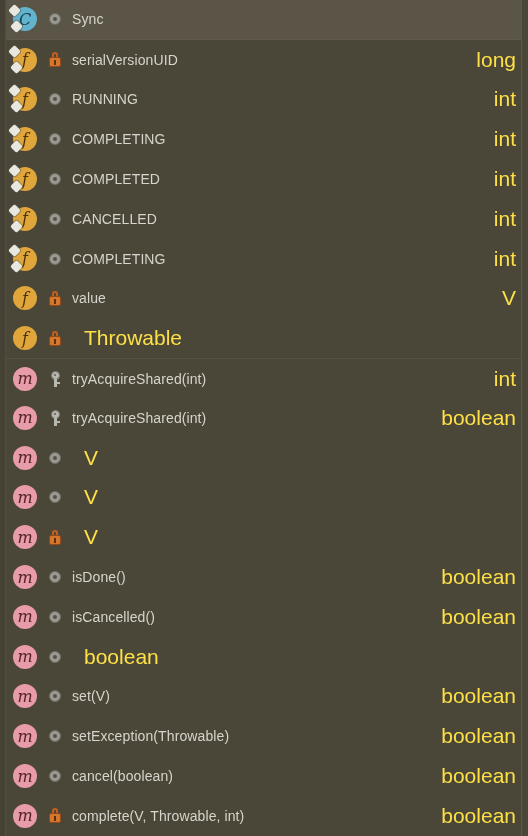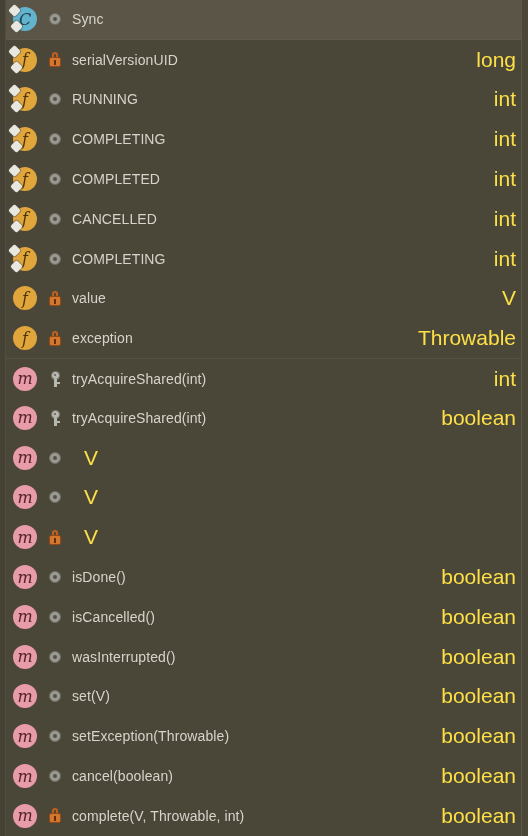--- a/index.html
+++ b/index.html
@@ -322,21 +322,20 @@
       <div class="tree-row">
         <div class="icon-main">
           <div class="glyph-circle glyph-field">f</div>
         </div>
         <div class="icon-modifier">
           <span class="lock-icon">
             <span class="shackle"></span>
             <span class="body"></span>
           </span>
         </div>
-        <div class="row-label">exception</div>
         <div class="row-type">Throwable</div>
       </div>
       <div class="tree-row section-start">
         <div class="icon-main">
           <div class="glyph-circle glyph-method">m</div>
         </div>
         <div class="icon-modifier">
           <span class="key-icon">
             <span class="head"></span>
             <span class="shaft"></span>
@@ -410,21 +409,20 @@
         <div class="row-label">isCancelled()</div>
         <div class="row-type">boolean</div>
       </div>
       <div class="tree-row">
         <div class="icon-main">
           <div class="glyph-circle glyph-method">m</div>
         </div>
         <div class="icon-modifier">
           <span class="public-icon"></span>
         </div>
-        <div class="row-label">wasInterrupted()</div>
         <div class="row-type">boolean</div>
       </div>
       <div class="tree-row">
         <div class="icon-main">
           <div class="glyph-circle glyph-method">m</div>
         </div>
         <div class="icon-modifier">
           <span class="public-icon"></span>
         </div>
         <div class="row-label">set(V)</div>

